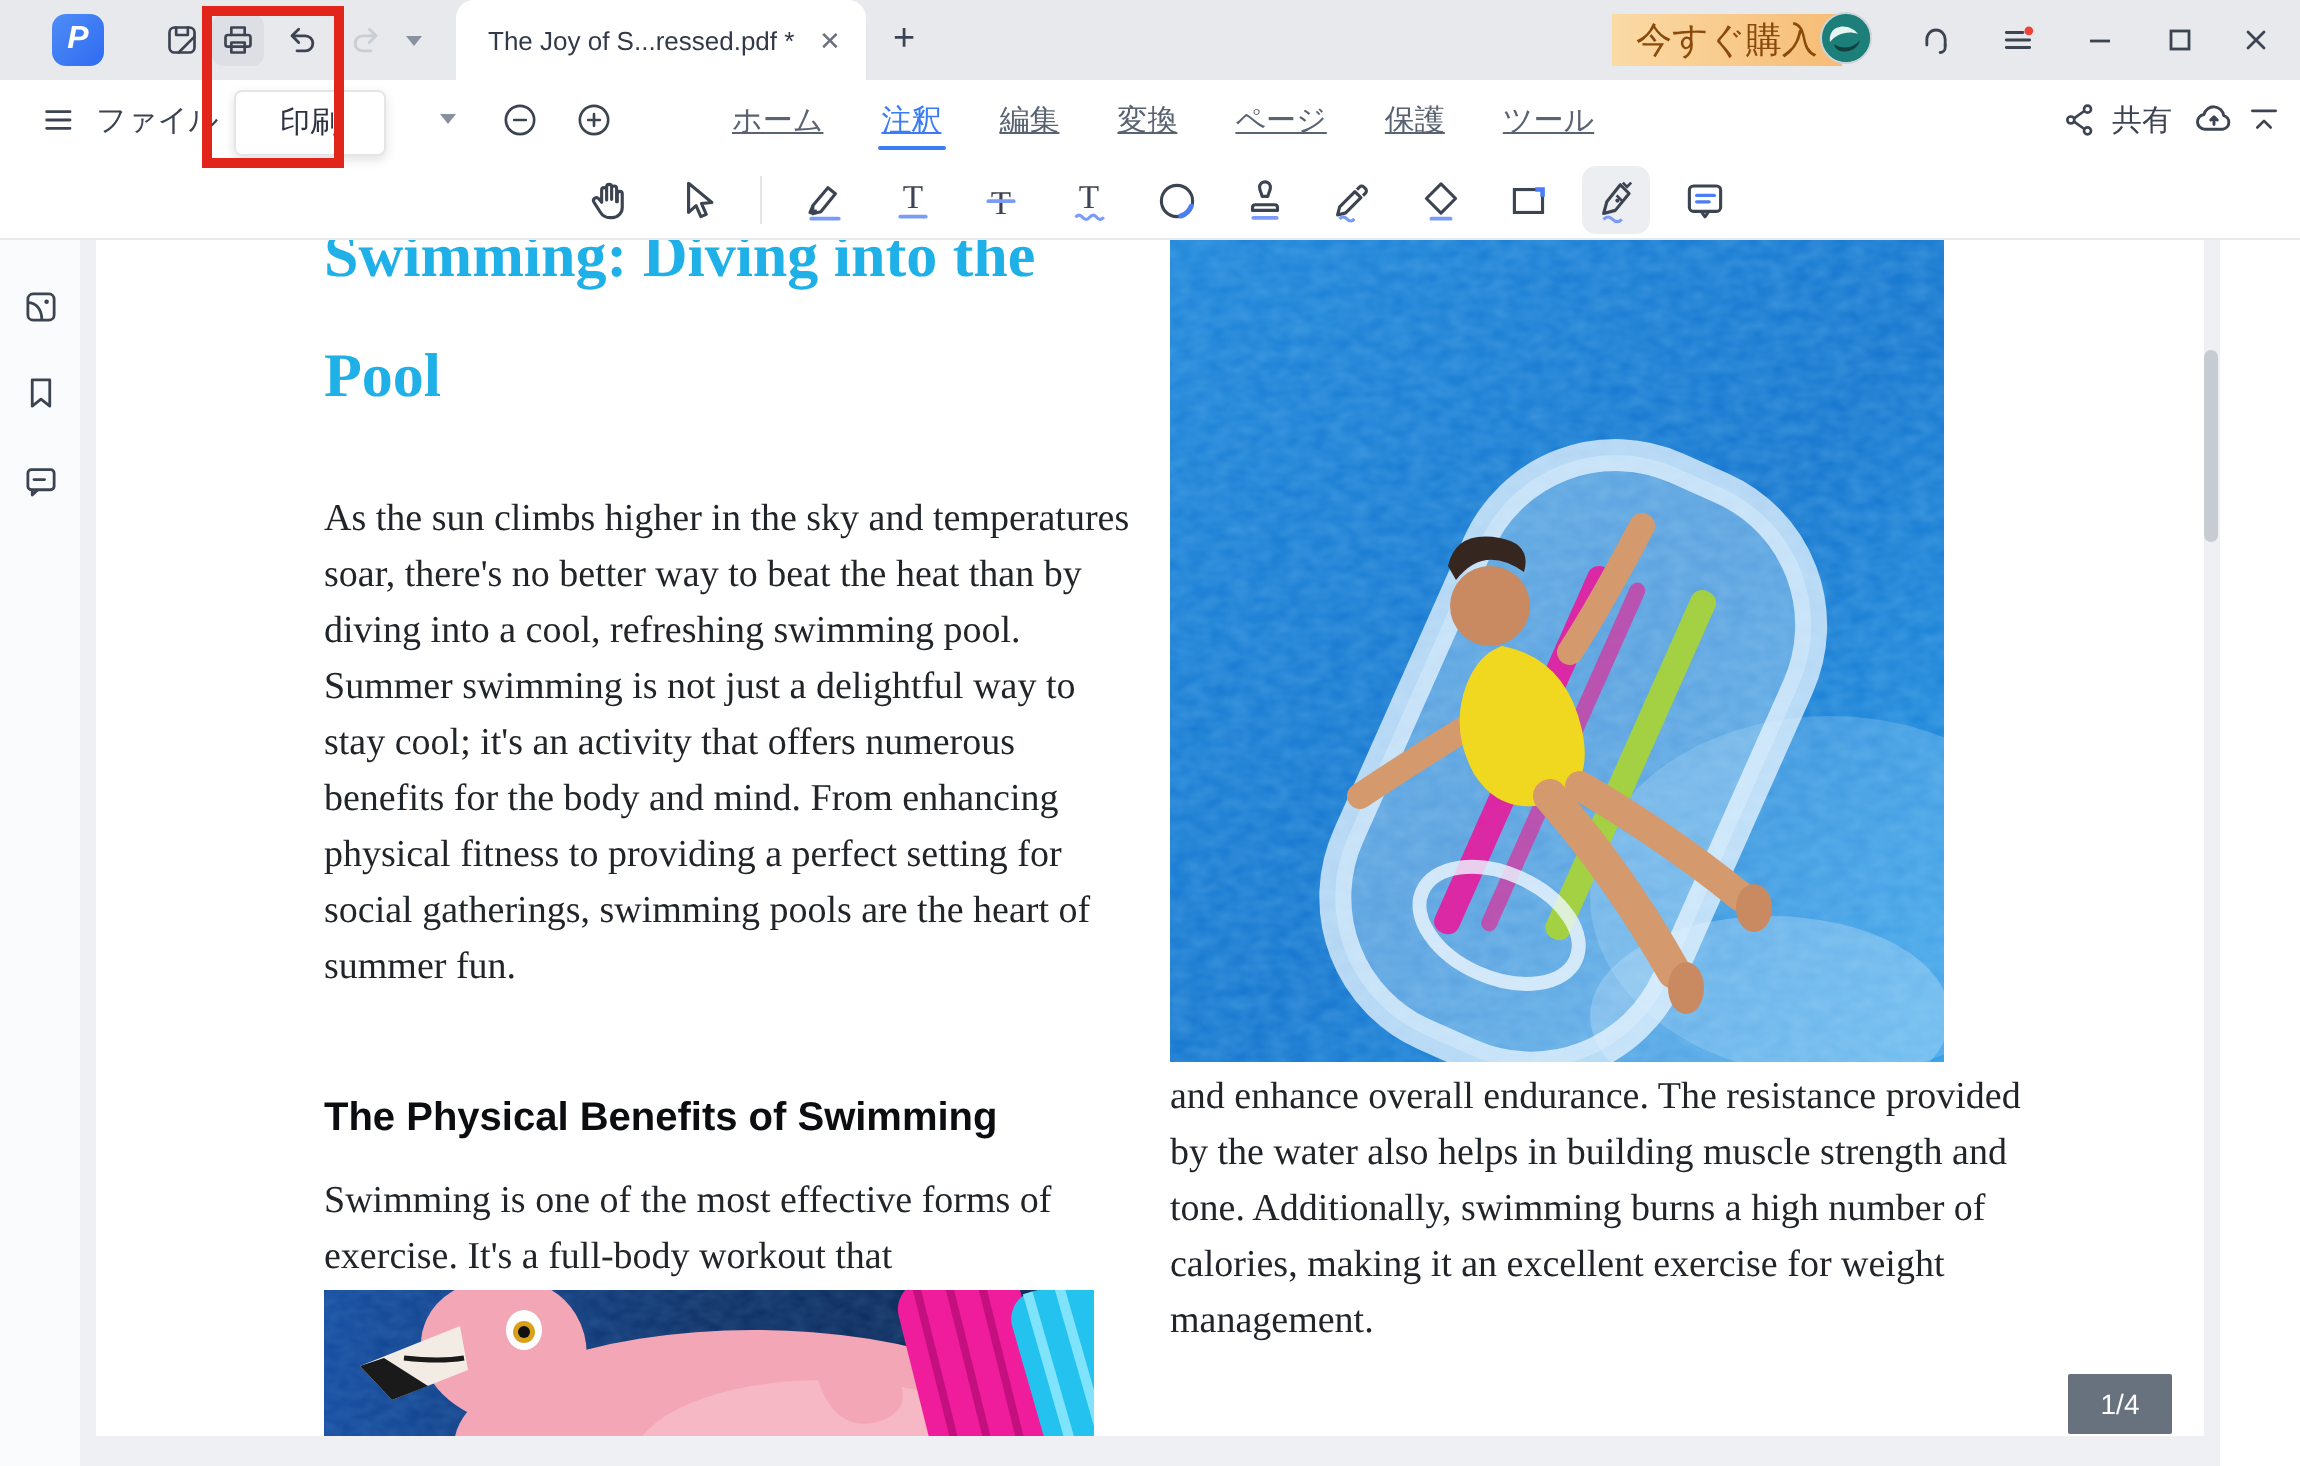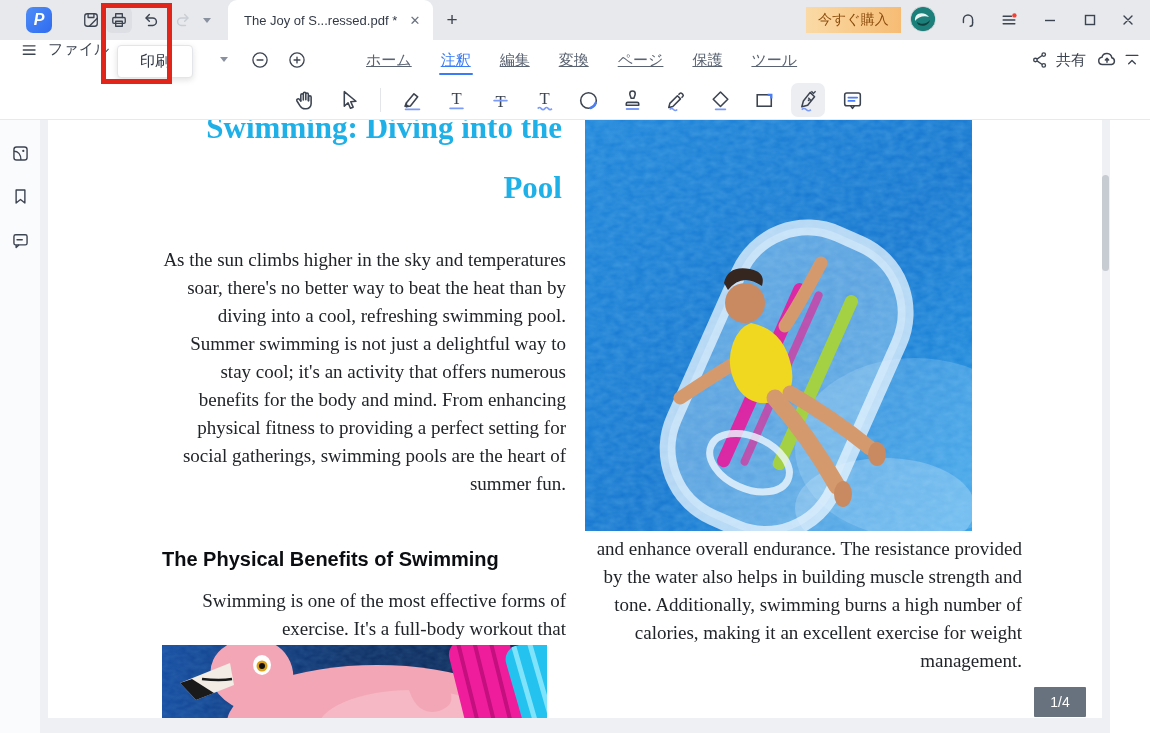--- a/index.html
+++ b/index.html
@@ -19,30 +19,30 @@
     color:#fff;font-weight:bold;font-size:16px;font-style:italic;}
   .tb-btn{position:absolute;top:7px;width:26px;height:26px;display:flex;align-items:center;justify-content:center;border-radius:6px;}
   .tb-btn svg{width:20px;height:20px;}
   .hoverbg{background:#dddfe4;}
   .tab{position:absolute;left:228px;top:0;width:205px;height:40px;background:#fff;border-radius:9px 9px 0 0;
     display:flex;align-items:center;padding:0 10px 0 16px;gap:8px;}
   .tab-title{font-size:13px;color:#333a47;white-space:nowrap;overflow:hidden;flex:1;}
   .tab-close{color:#6b7280;font-size:13px;width:16px;height:16px;display:flex;align-items:center;justify-content:center;}
   .newtab{position:absolute;left:440px;top:8px;width:24px;height:24px;color:#3d4451;font-size:19px;display:flex;align-items:center;justify-content:center;}
   .buy{position:absolute;left:806px;top:7px;height:26px;padding:0 12px;border-radius:0;
-    background:linear-gradient(90deg,#fbdaa6,#f6bc74);color:#8a4a0b;font-size:14px;display:flex;align-items:center;}
+    background:linear-gradient(90deg,#fbdaa6,#f6bc74);color:#8a4a0b;font-size:18px;display:flex;align-items:center;}
   .avatar{position:absolute;left:910px;top:6px;width:26px;height:26px;border-radius:50%;
     background:radial-gradient(circle at 35% 35%,#7fd0c4,#1d7f7a 60%,#0e5552);overflow:hidden;border:1px solid #cfd3d8;}
   .avatar svg{width:100%;height:100%;}
   .win-ctl{position:absolute;top:8px;width:24px;height:24px;display:flex;align-items:center;justify-content:center;}
   .win-ctl svg{width:16px;height:16px;}
 
   
   .menubar{position:absolute;left:0;top:40px;width:1150px;height:40px;background:#fff;}
-  .file-group{position:absolute;left:20px;top:0;height:40px;display:flex;gap:8px;color:#3d4451;font-size:15px;}
+  .file-group{position:absolute;left:20px;top:0;height:40px;display:flex;align-items:center;gap:8px;color:#3d4451;font-size:15px;}
   .zoom-level{position:absolute;left:161px;top:0;height:40px;display:flex;align-items:center;font-size:15px;color:#3d4451;}
   .caret{position:absolute;top:17px;width:0;height:0;border-left:4.5px solid transparent;border-right:4.5px solid transparent;border-top:5.5px solid #8a919e;}
   .zoomicon{position:absolute;top:10px;width:20px;height:20px;}
   .menu-tabs{position:absolute;left:364px;top:0;height:40px;display:flex;align-items:center;gap:25px;}
   .menu-tab{font-size:15px;color:#5a6372;position:relative;padding:9px 2px;text-decoration:underline;}
   .menu-tab.active{color:var(--accent);}
   .menu-tab.active::after{content:"";position:absolute;left:0;right:0;bottom:4px;height:2px;background:var(--accent);border-radius:2px;}
   .share-group{position:absolute;right:64px;top:0;height:40px;display:flex;align-items:center;gap:6px;color:#3d4451;font-size:15px;}
   .mb-icon{width:20px;height:20px;}
   .cloud-btn{position:absolute;right:32px;top:9px;width:22px;height:22px;}
@@ -58,21 +58,21 @@
 
   
   .left-rail{position:absolute;left:0;top:120px;width:40px;height:613px;background:var(--rail);}
   .right-rail{position:absolute;right:0;top:120px;width:40px;height:613px;background:var(--rail);}
   .rail-btn{position:absolute;left:10px;width:21px;height:21px;}
   .right-rail .rail-btn{left:10px;}
   .rail-btn svg{width:21px;height:21px;}
   .ai-label{font-size:17px;font-weight:bold;}
 
   
-  .docarea{position:absolute;left:40px;top:120px;width:1070px;height:613px;background:var(--docbg);overflow:hidden;text-align:right;}
+  .docarea{position:absolute;left:40px;top:120px;width:1070px;height:613px;background:var(--docbg);overflow:hidden;}
   .page{position:absolute;left:8px;top:-40px;width:1054px;height:638px;background:#fff;overflow:hidden;}
   .pdf-title{position:absolute;left:114px;top:18px;width:400px;font-family:"Liberation Serif",serif;font-weight:bold;
     font-size:31px;line-height:60px;color:var(--cyan);}
   .pdf-para{font-family:"Liberation Serif",serif;font-size:19px;line-height:28px;color:var(--ink);}
   .para1{position:absolute;left:114px;top:166px;width:404px;}
   .pdf-h2{position:absolute;left:114px;top:468px;font-size:20px;font-weight:bold;color:#0b0d10;font-family:"Liberation Sans",sans-serif;}
   .para2{position:absolute;left:114px;top:507px;width:404px;}
   .col2{position:absolute;left:537px;top:455px;width:437px;}
   .photo{position:absolute;overflow:hidden;}
   .photo-pool{left:537px;top:38px;width:387px;height:413px;}

